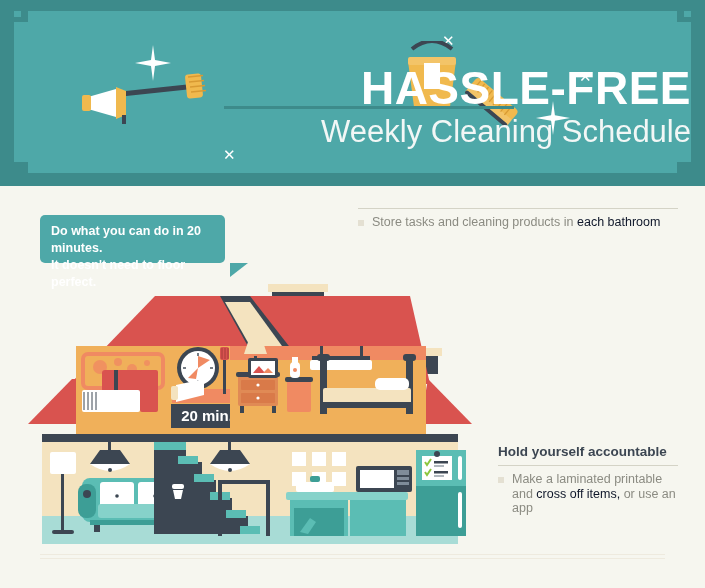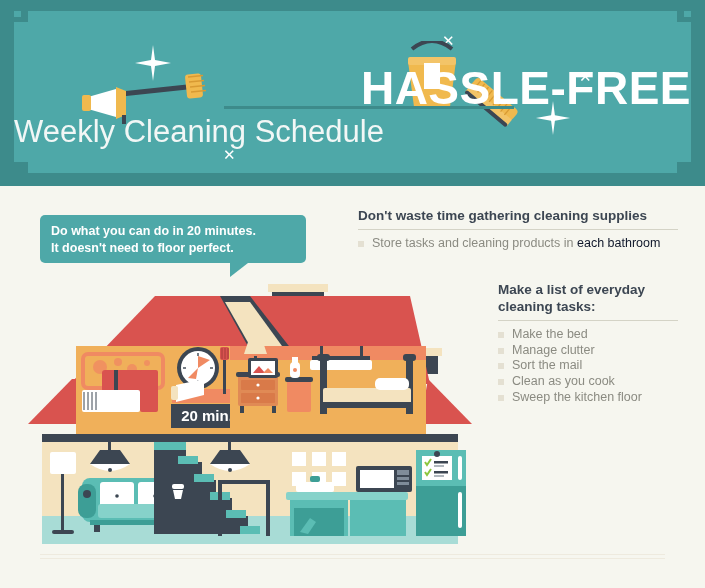--- a/index.html
+++ b/index.html
@@ -38,41 +38,41 @@
     line-height:1;
     font-family:"Liberation Sans", sans-serif;
     margin-top:14px;
   }
   .title-rule{
     position:absolute;left:210px;top:95px;width:290px;height:3px;
     background:#3d8b8b;
   }
   .header-sub{
     position:absolute;left:0;right:0;top:104px;
-    text-align:left;
+    text-align:right;
     color:#f2f7f6;
     font-size:31px;
     font-weight:normal;
     line-height:1.1;
     font-family:"Liberation Sans", sans-serif;
   }
 
   
   .deco{position:absolute;}
   .xmark{
     color:#ffffff;font-size:15px;line-height:1;font-family:"Liberation Sans",sans-serif;
   }
   .sparkle{position:absolute;}
 
   
   .content{position:absolute;left:0;top:186px;width:705px;height:402px;background:#f6f6ef;}
 
   
   .bubble{
-    position:absolute;left:40px;top:29px;width:266px;height:48px;
+    position:absolute;left:40px;top:29px;width:185px;height:48px;
     background:#4ea8a8;border-radius:5px;
     color:#ffffff;font-size:12.5px;font-weight:bold;line-height:1.35;
     padding:8px 11px;box-sizing:border-box;
   }
   .bubble-tail{
     position:absolute;left:230px;top:77px;width:0;height:0;
     border-left:0px solid transparent;
     border-right:18px solid transparent;
     border-top:14px solid #4ea8a8;
   }
@@ -392,35 +392,30 @@
       <path d="M405 178 l2 3 l4 -6" stroke="#8cc63f" stroke-width="2" fill="none"></path>
       <path d="M405 188 l2 3 l4 -6" stroke="#8cc63f" stroke-width="2" fill="none"></path>
       <rect x="414" y="177" width="14" height="2.5" fill="#3c4652"></rect>
       <rect x="414" y="181" width="10" height="2" fill="#b0b7bd"></rect>
       <rect x="414" y="187" width="14" height="2.5" fill="#3c4652"></rect>
       <rect x="414" y="191" width="10" height="2" fill="#b0b7bd"></rect>
     </g>
   </svg>
 
   <div class="blk blk-supplies">
-    <h3>Don't waste time gathering cleaning supplies</h3>
     <div class="rule"></div>
     <ul class="bl">
       <li><span>Store tasks and cleaning products in </span><span class="hl">each bathroom</span></li>
     </ul>
   </div>
 
-  <div class="blk blk-tasks">
-    <h3>Make a list of everyday cleaning tasks:</h3>
+
+  <div class="blk blk-account">
+    <h3>Hold yourself accountable</h3>
     <div class="rule"></div>
     <ul class="bl">
-      <li>Make the bed</li>
-      <li>Manage clutter</li>
-      <li>Sort the mail</li>
-      <li>Clean as you cook</li>
-      <li>Sweep the kitchen floor</li>
+      <li><span>Make a laminated printable and </span><span class="hl">cross off items,</span><span> or use an app</span></li>
     </ul>
   </div>
-
 
   <div class="bottom-rule"></div>
   <div class="bottom-rule2"></div>
 </div>
 
 </body></html>

